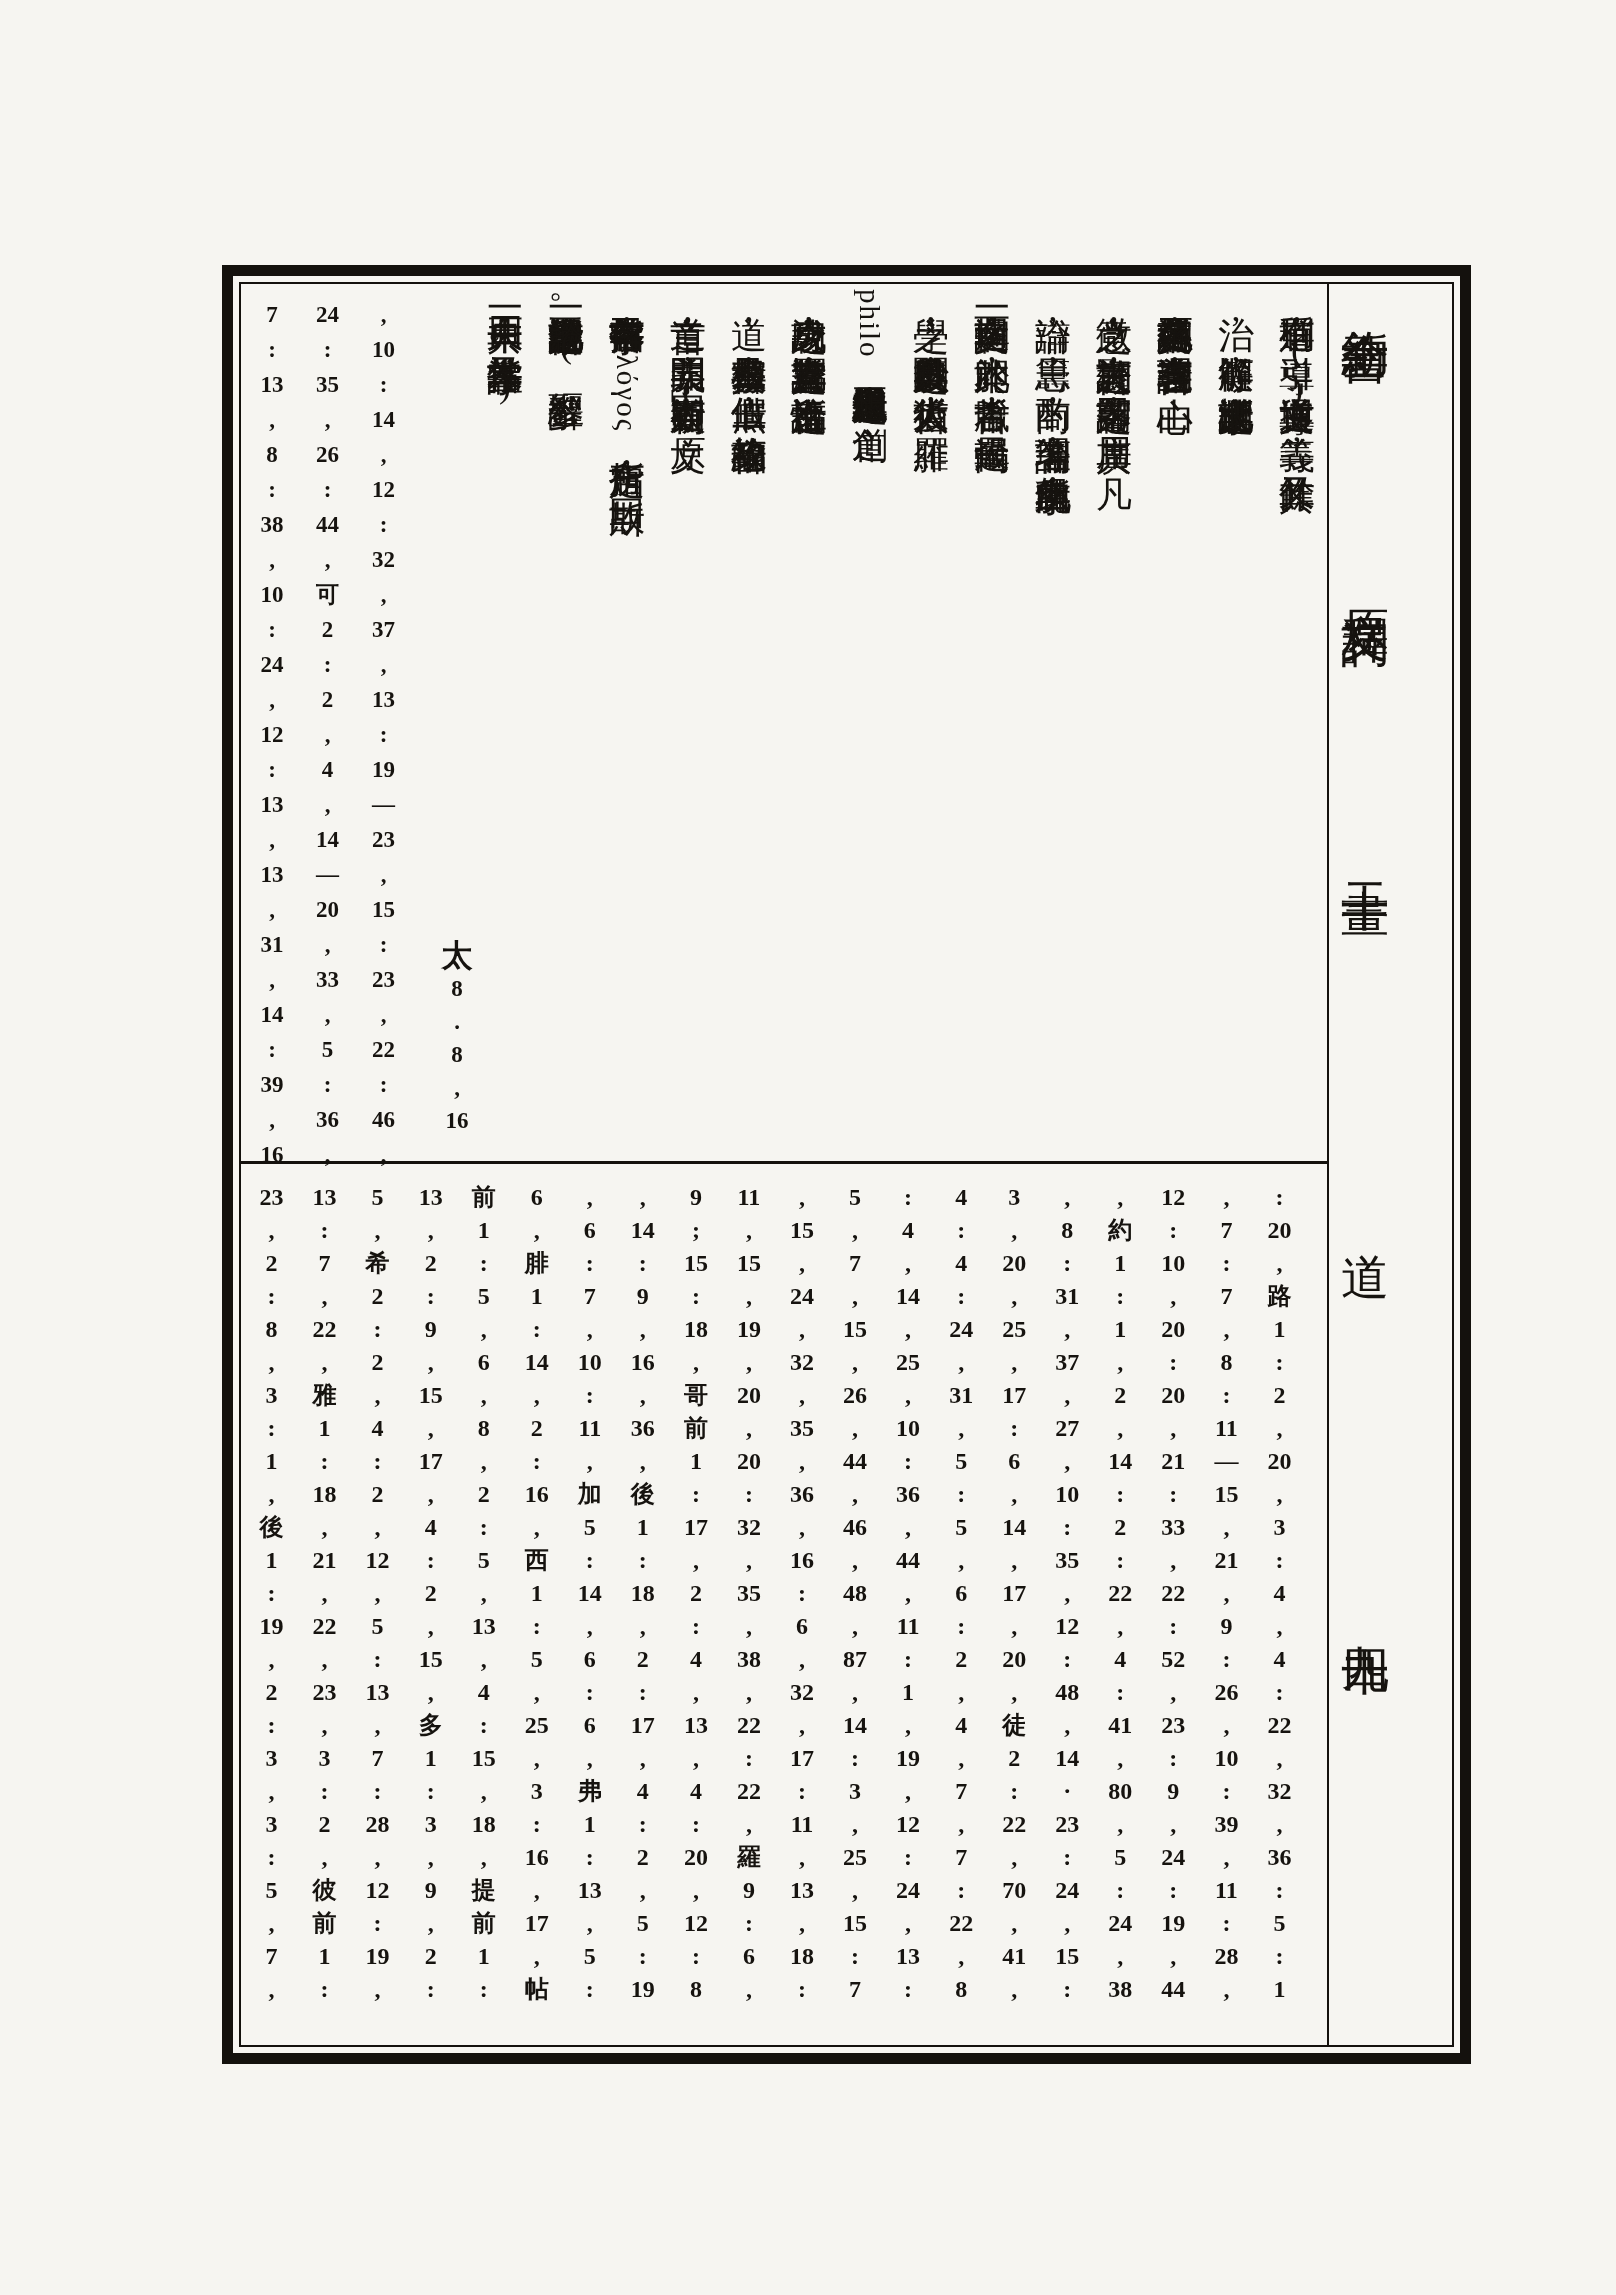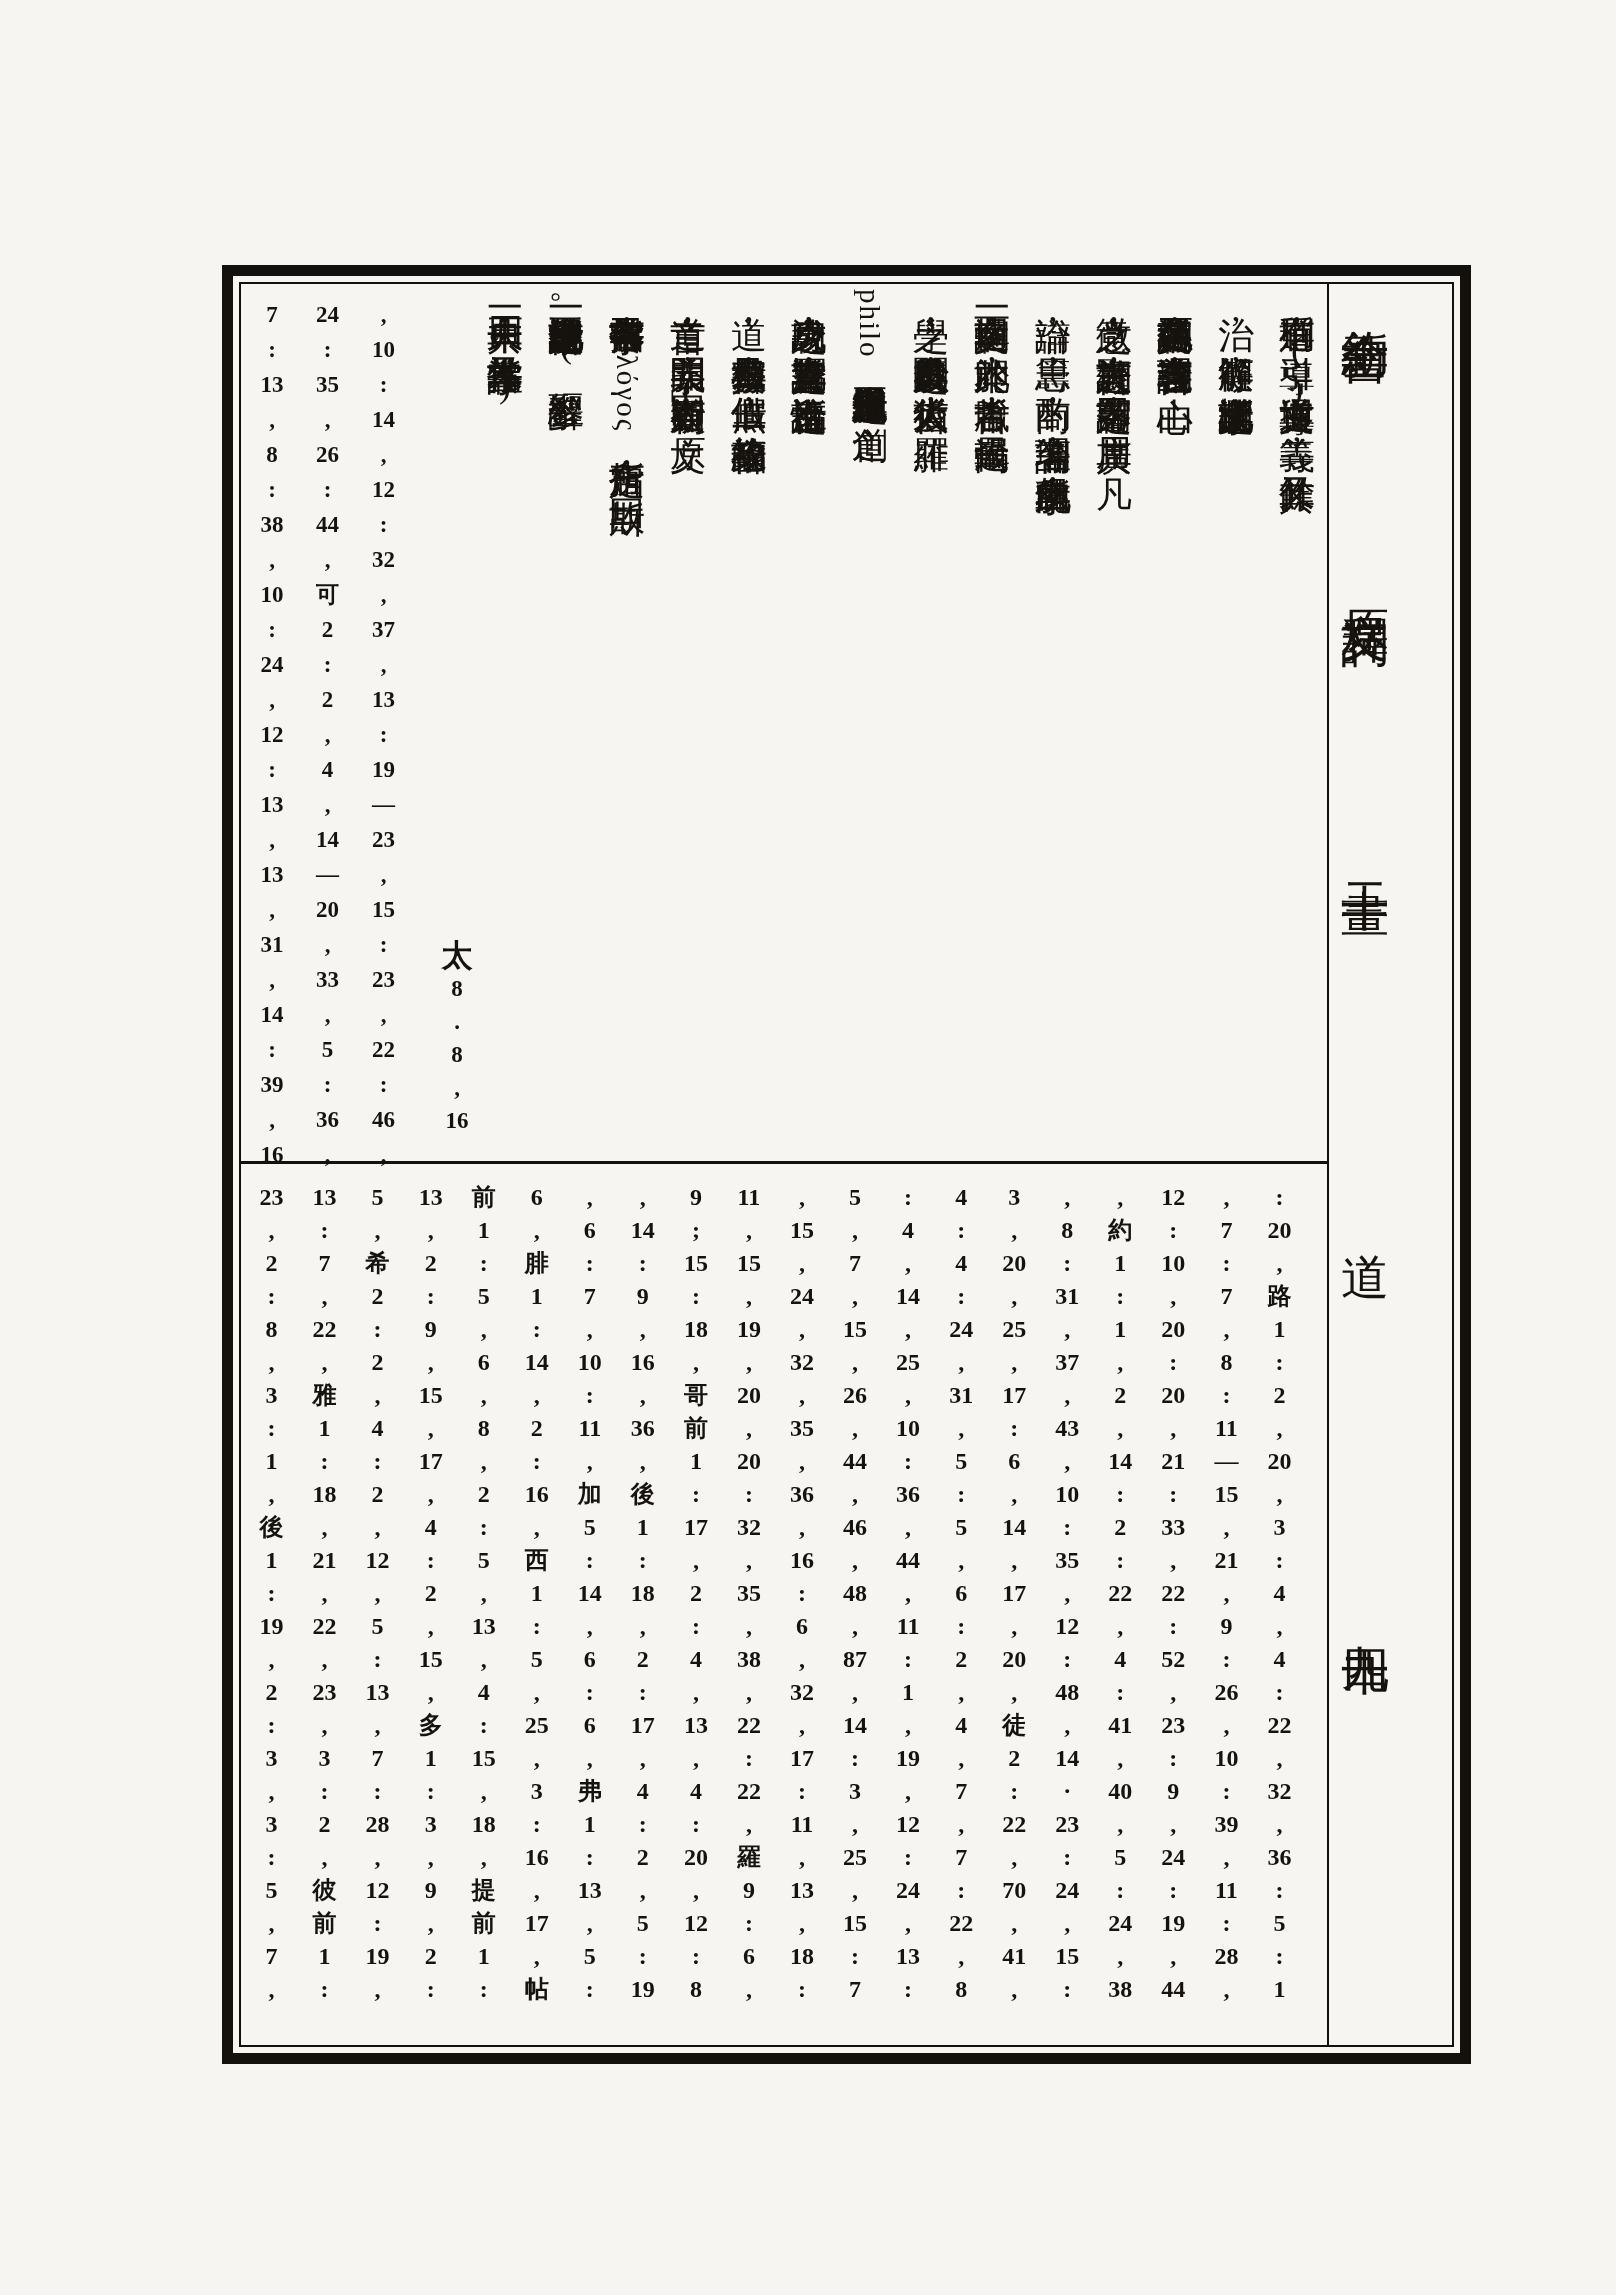--- a/index.html
+++ b/index.html
@@ -338,21 +338,21 @@
           <div class="cell">2</div>
           <div class="cell">11</div>
           <div class="cell">36</div>
           <div class="cell">前</div>
           <div class="cell">,</div>
           <div class="cell">35</div>
           <div class="cell">,</div>
           <div class="cell">10</div>
           <div class="cell">,</div>
           <div class="cell">:</div>
-          <div class="cell">43</div>
+          <div class="cell">27</div>
           <div class="cell">,</div>
           <div class="cell">,</div>
           <div class="cell">11</div>
           <div class="cell">,</div>
           <div class="cell">1</div>
           <div class="cell">:</div>
           <div class="cell">:</div>
           <div class="cell">17</div>
           <div class="cell">,</div>
           <div class="cell">:</div>
@@ -559,21 +559,21 @@
           <div class="cell">弗</div>
           <div class="cell">4</div>
           <div class="cell">4</div>
           <div class="cell">22</div>
           <div class="cell">:</div>
           <div class="cell">3</div>
           <div class="cell">,</div>
           <div class="cell">7</div>
           <div class="cell">:</div>
           <div class="cell">·</div>
-          <div class="cell">40</div>
+          <div class="cell">80</div>
           <div class="cell">9</div>
           <div class="cell">:</div>
           <div class="cell">32</div>
           <div class="cell">3</div>
           <div class="cell">2</div>
           <div class="cell">28</div>
           <div class="cell">3</div>
           <div class="cell">18</div>
           <div class="cell">:</div>
           <div class="cell">1</div>

